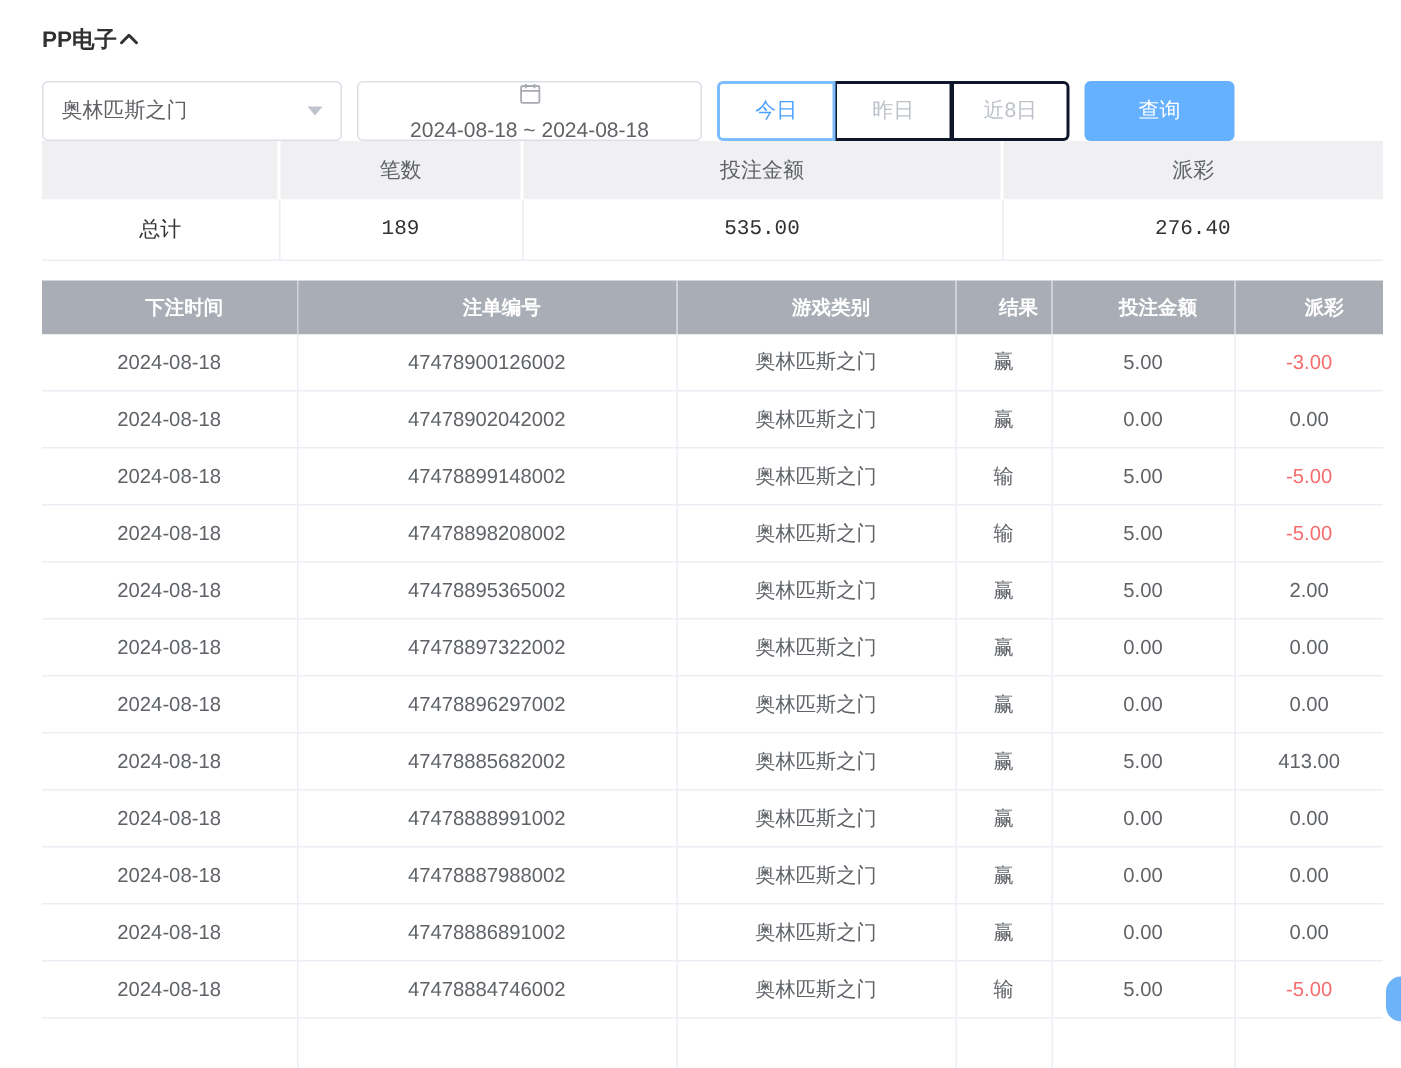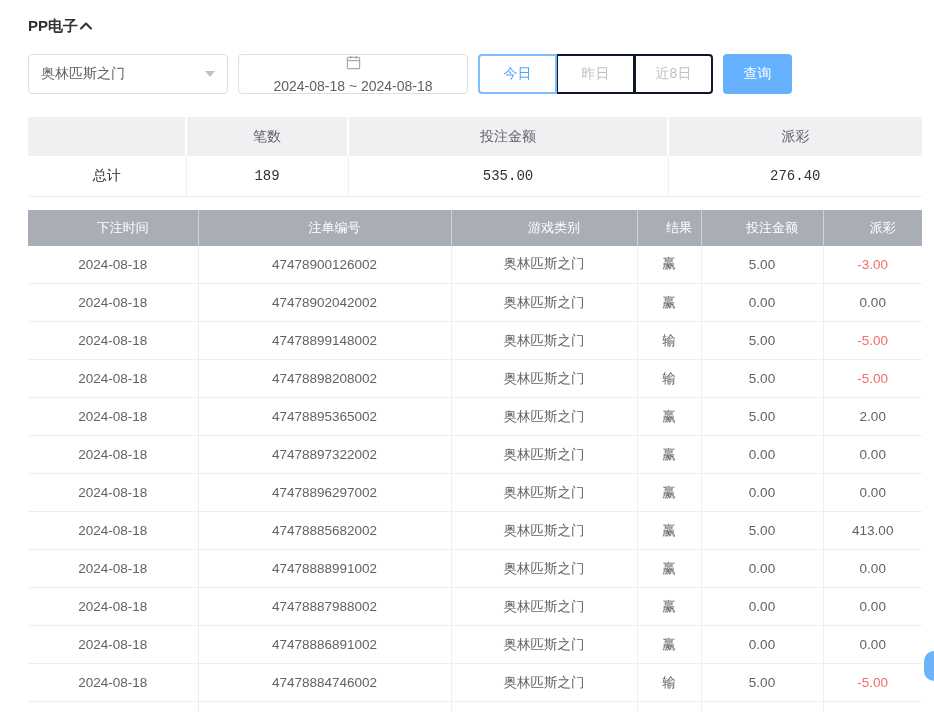--- a/index.html
+++ b/index.html
@@ -33,42 +33,42 @@
   }
   .seg-group { display:flex; }
   .seg {
     width:79px; height:40px; background:#fff; border:2px solid #0f172a;
     font-size:14px; color:#bdc2c9; cursor:pointer; margin-left:-1px; font-family:inherit;
   }
   .seg:first-child { border-radius:4px 0 0 4px; margin-left:0; }
   .seg:last-child { border-radius:0 4px 4px 0; }
   .seg.active { color:#4ea2ff; border-color:#7cbcff; position:relative; z-index:1; }
   .search-btn {
-    width:69px; height:40px; background:#66b1ff; border:none; border-radius:4px;
+    width:100px; height:40px; background:#66b1ff; border:none; border-radius:4px;
     color:#fff; font-size:14px; cursor:pointer; font-family:inherit;
   }
 
   
   table { border-collapse:collapse; table-layout:fixed; width:894px; }
 
-  .summary-table { margin-top:23px; }
+  .summary-table { }
   .summary-table th {
     background:#f0f0f2; height:39px; font-weight:400; font-size:14px;
     color:#5f6368; text-align:center; border-right:2px solid #fff;
   }
   .summary-table th:last-child { border-right:none; }
   .summary-table td {
     height:40px; text-align:center; font-size:14px; color:#303133;
     border-bottom:1px solid #ebeef5; border-right:1px solid #ebeef5; background:#fff;font-family:Liberation Mono, monospace;
   }
   .summary-table td:last-child { border-right:none; }
 
   .bet-table { margin-top:13px; }
   .bet-table th {
-    background:#a9adb5; height:36px; color:#fff; font-weight:400; font-size:13px;
+    background:#a9adb5; height:36px; color:#fff; font-weight:700; font-size:13px;
     text-align:center; border-right:1px solid rgba(255,255,255,0.45);padding-left:20px;
   }
   .bet-table th:last-child { border-right:none; }
   .bet-table td {
     height:38px; text-align:center; font-size:13.5px; color:#5f6368;
     border-bottom:1px solid #ebeef5; border-right:1px solid #ebeef5; background:#fff;
   }
   .bet-table td:last-child { border-right:none; }
   .bet-table td.neg { color:#f56c6c; }
 

